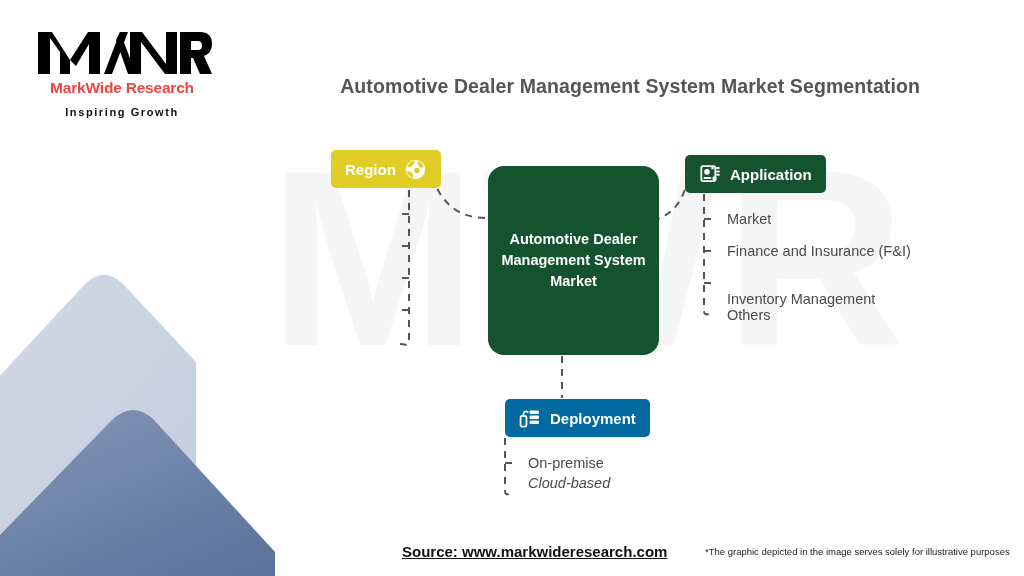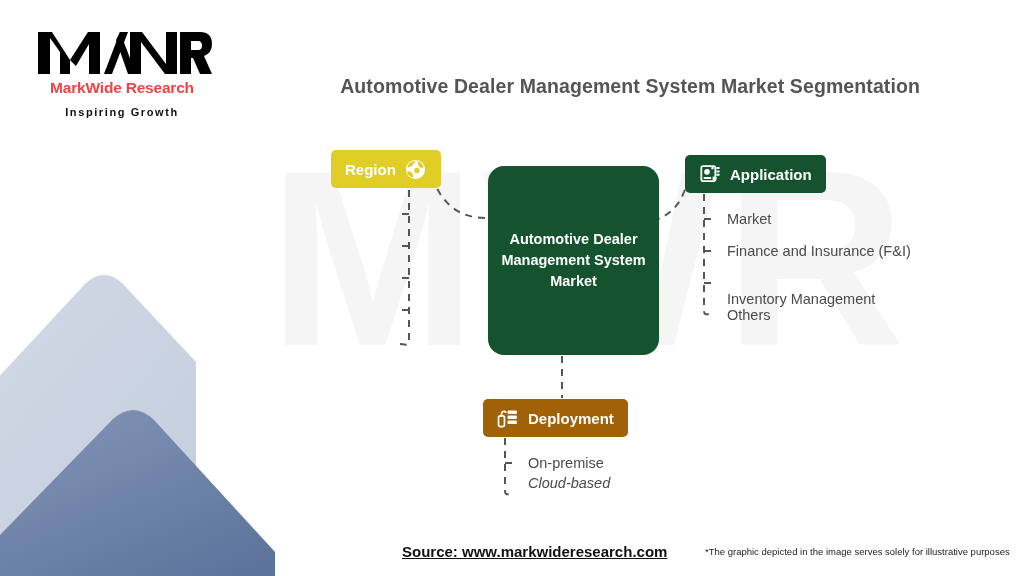--- a/index.html
+++ b/index.html
@@ -128,21 +128,21 @@
     justify-content: center;
     width: 22px;
     height: 22px;
     flex: 0 0 auto;
   }
   .badge.icon-right .badge-icon { margin-left: 9px; }
   .badge.icon-left  .badge-icon { margin-right: 9px; }
 
   #badge-region      { left: 331px; top: 150px; background: #E0CE27; }
   #badge-application { left: 685px; top: 155px; background: #14532d; }
-  #badge-deployment  { left: 483px; top: 399px; background: #a16207; }
+  #badge-deployment  { left: 505px; top: 399px; background: #0369a1; }
 
   
   .leaf-list { position: absolute; }
   .leaf {
     position: absolute;
     font-size: 14.5px;
     color: #4a4a4a;
     white-space: nowrap;
     line-height: 1;
   }

